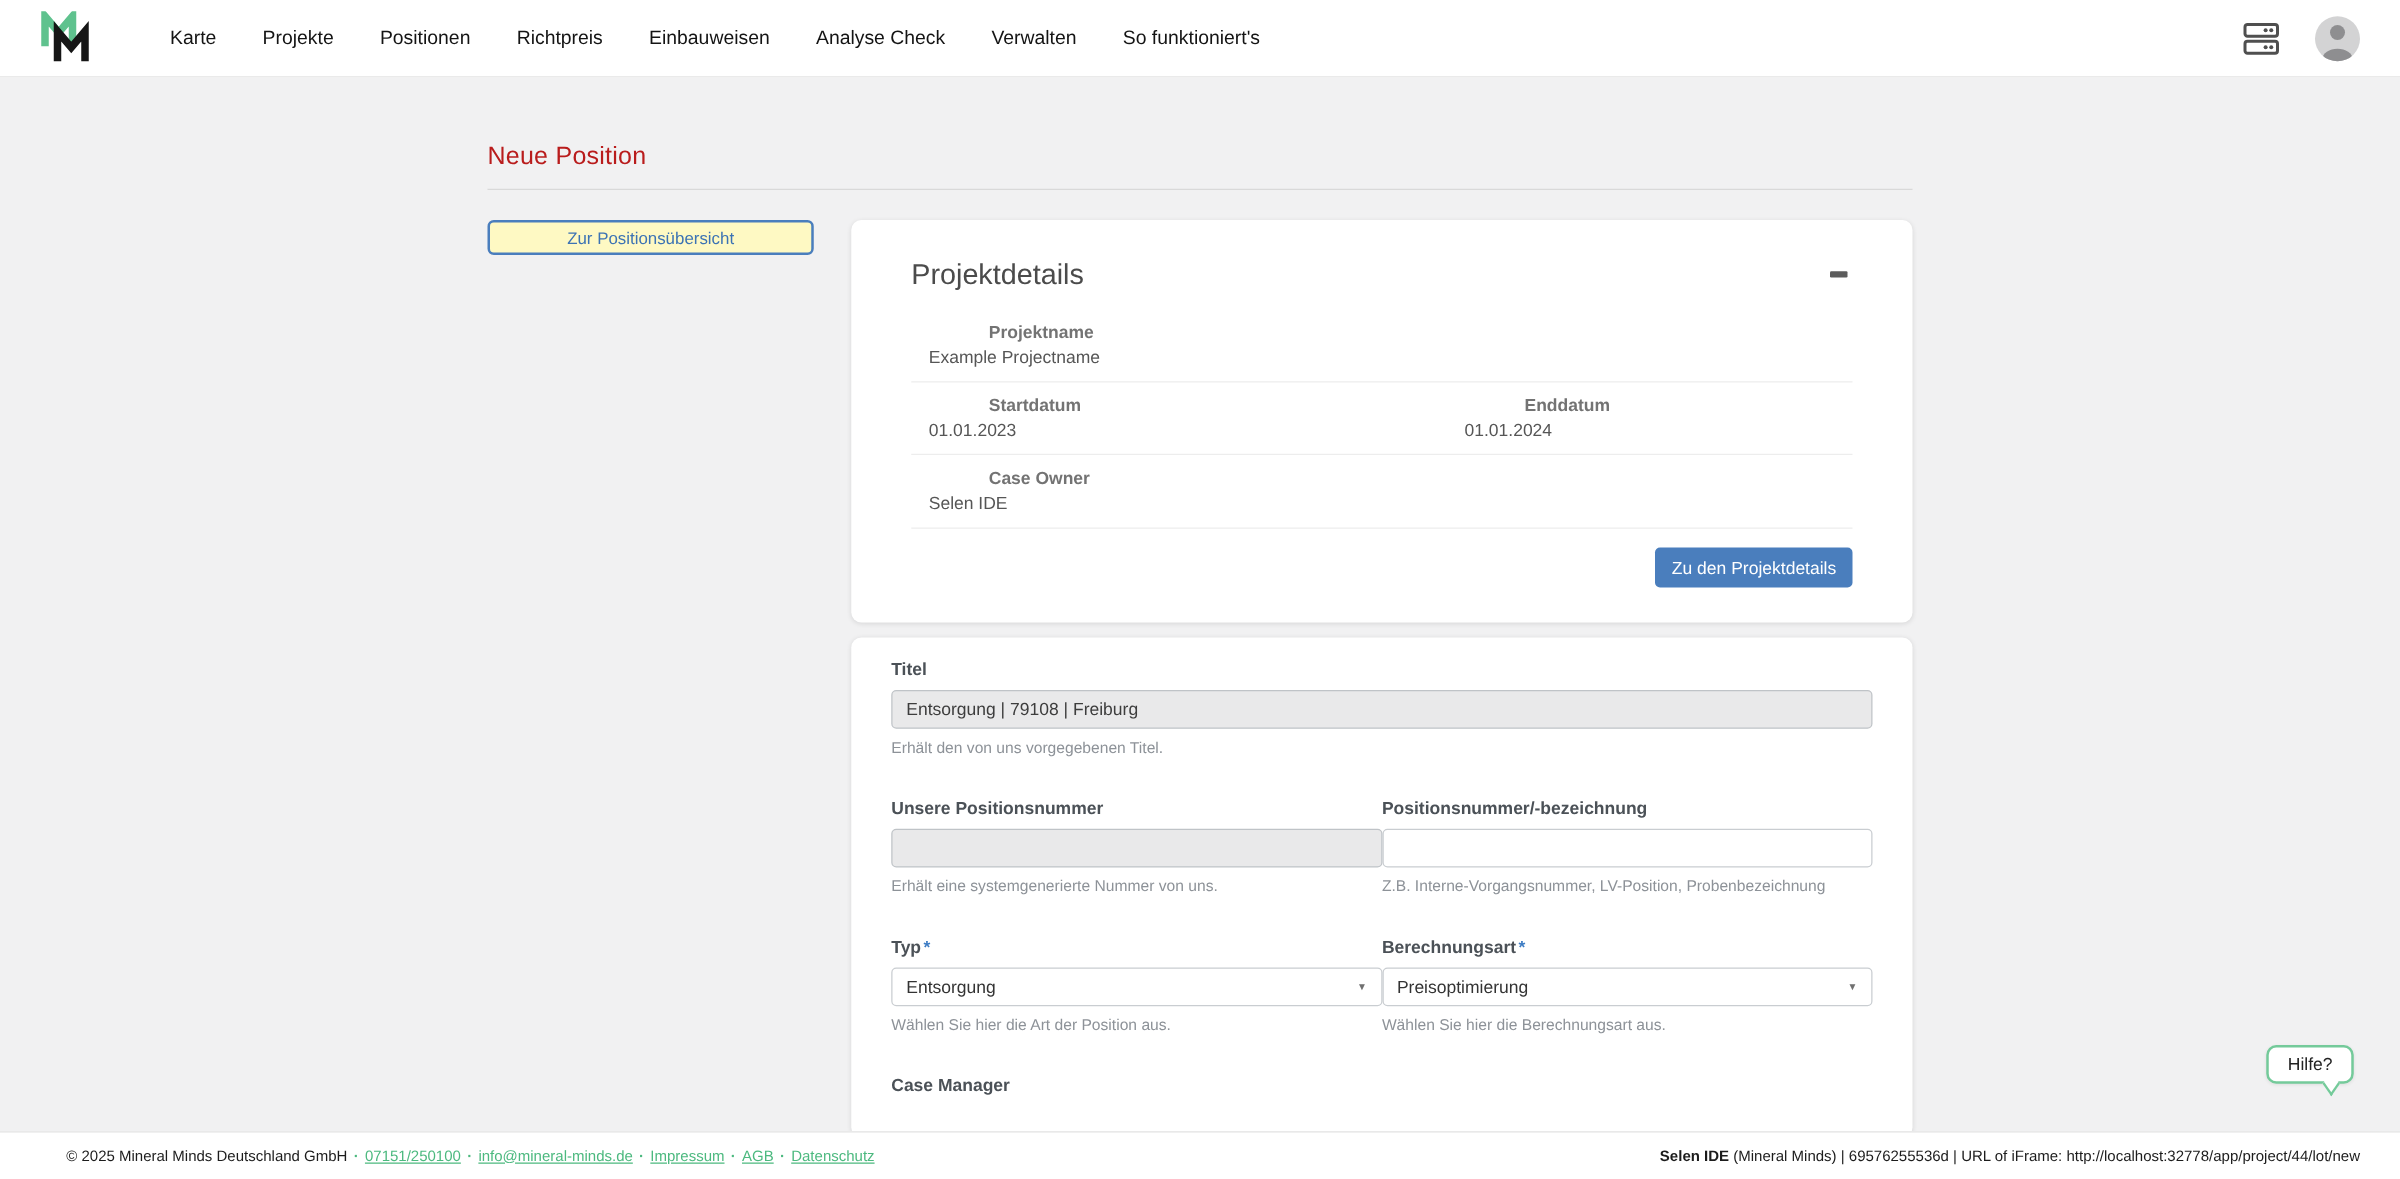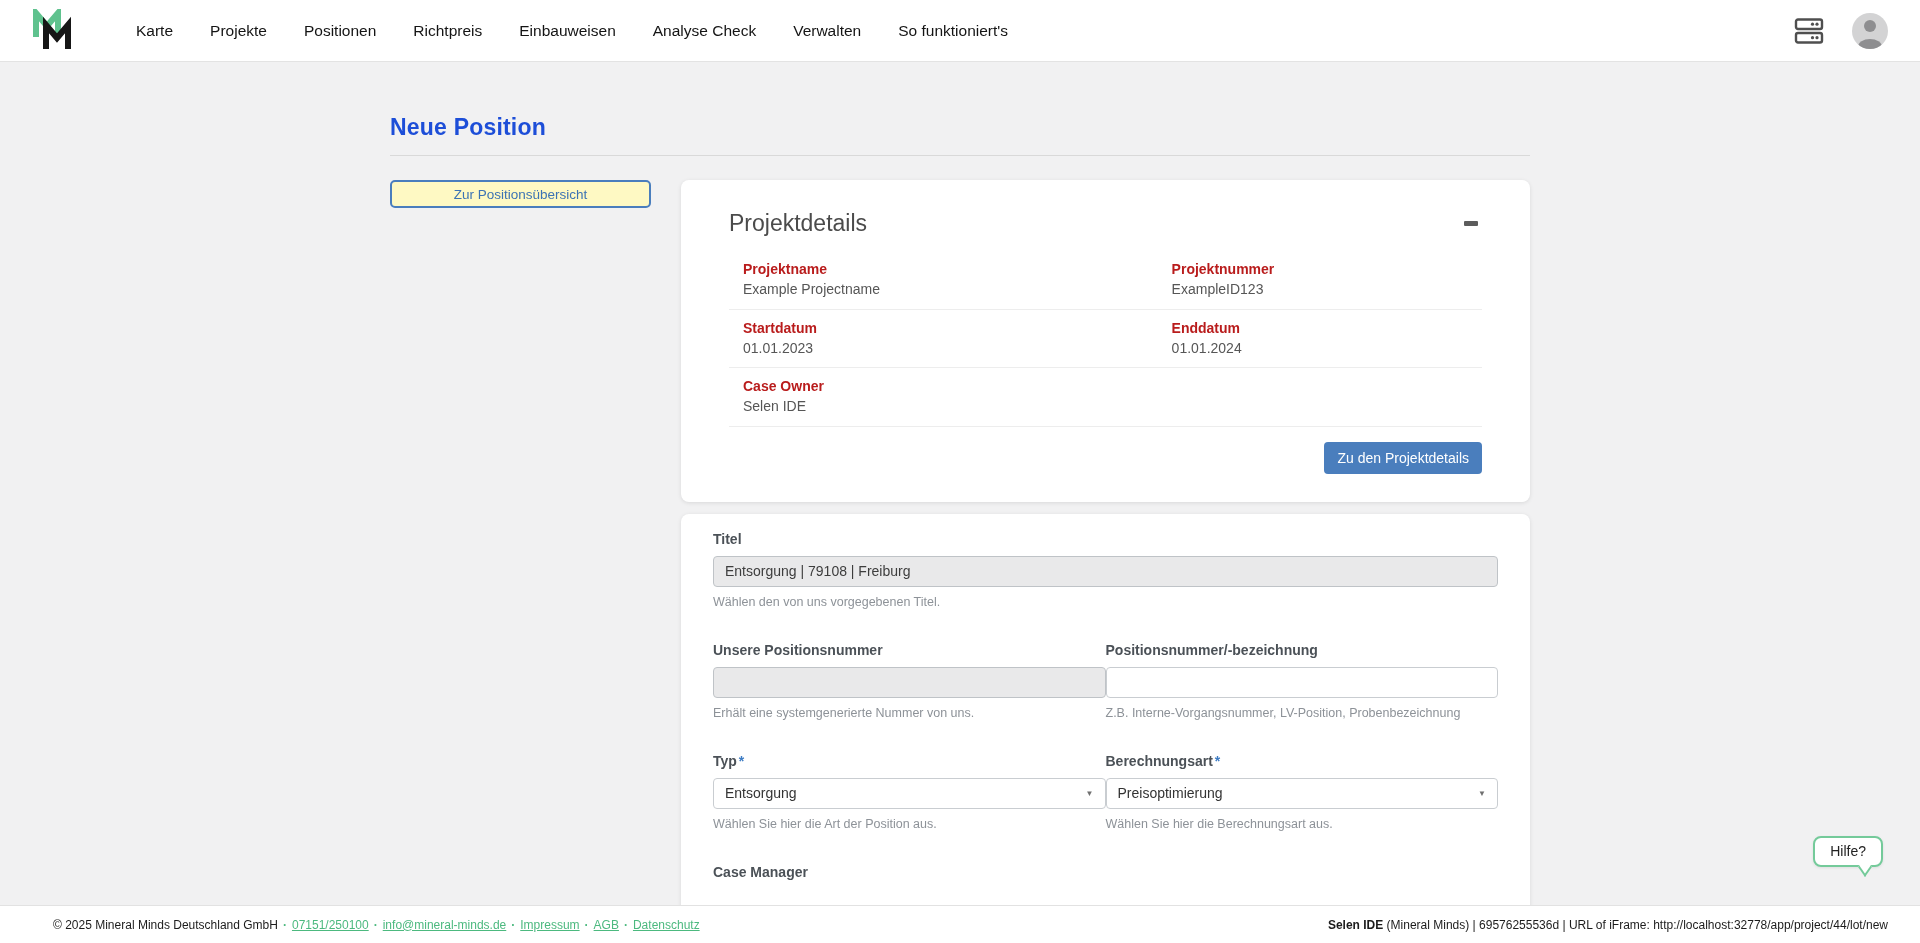--- a/index.html
+++ b/index.html
@@ -33,21 +33,21 @@
     width: 12px; height: 12px; border-radius: 50%; background: #8e8e90;
   }
   .avatar .body {
     position: absolute; bottom: -6px; left: 50%; transform: translateX(-50%);
     width: 24px; height: 16px; border-radius: 50% 50% 0 0; background: #8e8e90;
   }
 
   
   .main { position: absolute; top: 62px; left: 0; right: 0; bottom: 0; }
   .container { width: 1140px; margin: 0 auto; padding-top: 52px; }
-  .page-title { font-size: 23px; font-weight: 700; color: #1d4ed8; letter-spacing: .2px; }
+  .page-title { font-size: 20px; font-weight: 400; color: #b91c1c; letter-spacing: .2px; }
   .title-rule { border: none; border-top: 1px solid #d9d9d9; margin: 14px 0 0 0; }
 
   .content-row { display: flex; gap: 30px; margin-top: 24px; align-items: flex-start; }
   .col-left { width: 261px; flex: 0 0 auto; }
   .col-right { flex: 1; }
 
   .outline-btn {
     width: 100%; height: 28px; background: #fef9c3;
     border: 2px solid #4a7ebd; border-radius: 5px;
     color: #3c73b4; font-size: 13.5px; font-family: inherit;
@@ -61,21 +61,21 @@
   .card-project { padding: 30px 48px 24px 48px; }
   .card-header { display: flex; align-items: center; justify-content: space-between; margin-bottom: 14px; }
   .card-title { font-size: 23px; font-weight: 400; color: #4b4b4b; }
   .collapse-btn { width: 22px; height: 16px; display: flex; align-items: center; justify-content: center; cursor: pointer; }
   .minus-glyph { width: 14px; height: 5px; background: #5c5c5c; border-radius: 1px; }
 
   .detail-row {
     display: grid; grid-template-columns: 43.5% 14.5% 42%;
     padding: 8px 0 9px 14px; border-bottom: 1px solid #ededed;
   }
-  .detail-label { font-size: 14px; font-weight: 700; color: #b91c1c; line-height: 1.45; }
+  .detail-label { font-size: 14px; font-weight: 700; color: #737373; line-height: 1.45; margin-left: 48px; }
   .detail-value { font-size: 14px; color: #565656; line-height: 1.45; }
 
   .card-actions { padding: 15px 0 4px 0; text-align: right; }
   .primary-btn {
     background: #4a7ebd; color: #fff; border: none; border-radius: 4px;
     font-size: 14px; font-family: inherit; padding: 8px 13px; cursor: pointer;
   }
 
   .card-form { margin-top: 12px; padding: 17px 32px 40px 32px; height: 400px; overflow: hidden; }
   .form-group { margin-bottom: 0; }
@@ -179,24 +179,20 @@
               <div class="minus-glyph"></div>
             </div>
           </div>
 
           <div class="detail-row">
             <div>
               <div class="detail-label">Projektname</div>
               <div class="detail-value">Example Projectname</div>
             </div>
             <div></div>
-            <div>
-              <div class="detail-label">Projektnummer</div>
-              <div class="detail-value">ExampleID123</div>
-            </div>
           </div>
 
 
           <div class="detail-row">
             <div>
               <div class="detail-label">Startdatum</div>
               <div class="detail-value">01.01.2023</div>
             </div>
             <div></div>
             <div>
@@ -216,21 +212,21 @@
 
           <div class="card-actions">
             <button class="primary-btn">Zu den Projektdetails</button>
           </div>
         </div>
 
         <div class="card card-form">
           <div class="form-group">
             <label class="form-label">Titel</label>
             <input class="control" disabled="" value="Entsorgung | 79108 | Freiburg" style="">
-            <div class="helper">Wählen den von uns vorgegebenen Titel.</div>
+            <div class="helper">Erhält den von uns vorgegebenen Titel.</div>
           </div>
 
           <div class="two-col">
             <div class="form-group">
               <label class="form-label">Unsere Positionsnummer</label>
               <input class="control" disabled="" value="" style="">
               <div class="helper">Erhält eine systemgenerierte Nummer von uns.</div>
             </div>
             <div class="form-group">
               <label class="form-label">Positionsnummer/-bezeichnung</label>

